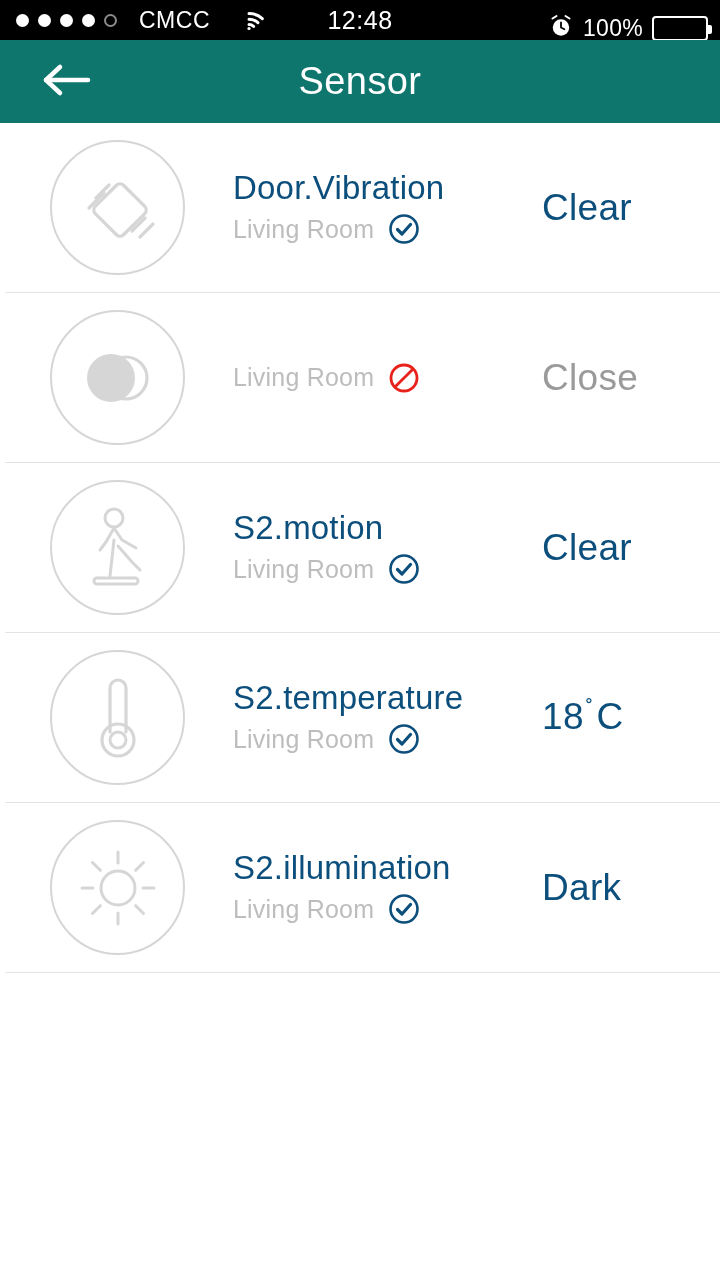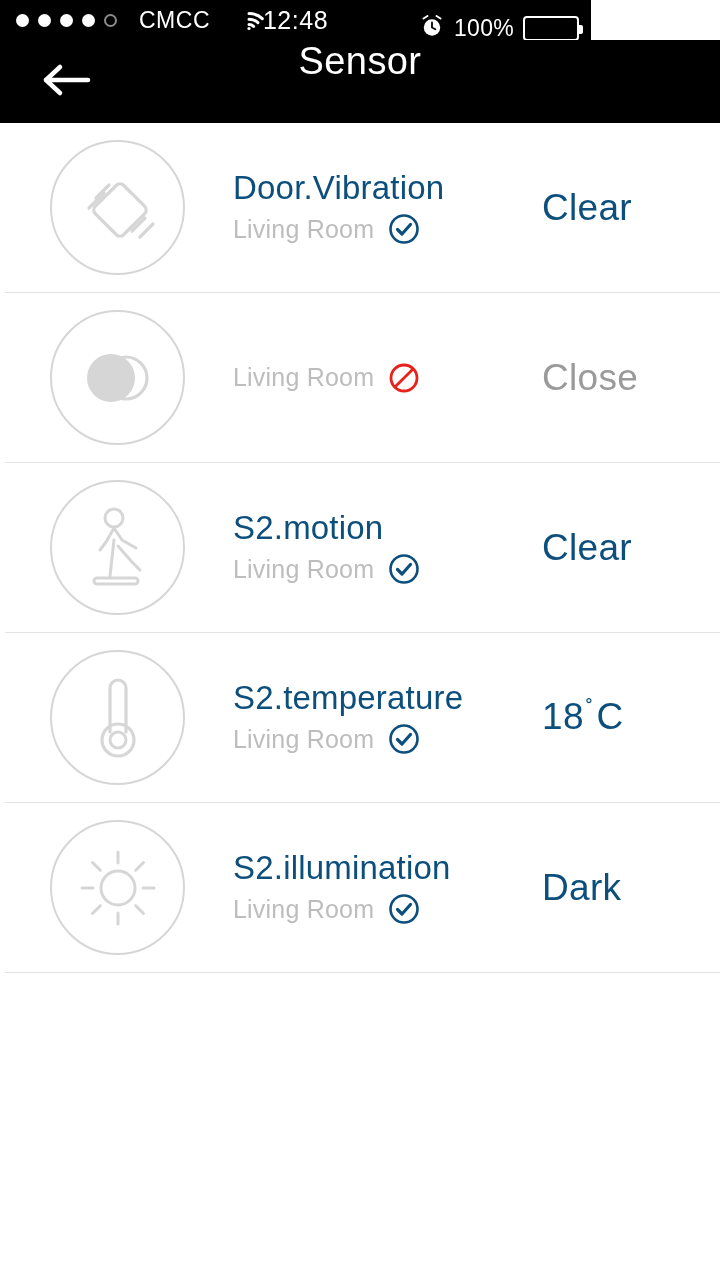--- a/index.html
+++ b/index.html
@@ -5,21 +5,21 @@
   * { margin:0; padding:0; box-sizing:border-box; }
   html, body {
     width:720px; height:1280px;
     background:#ffffff;
     font-family:"Liberation Sans", sans-serif;
     overflow:hidden;
   }
 
   
   .status-bar{
-    height:40px; width:591px;
+    height:40px; width:720px;
     background:#000000;
     display:flex; align-items:center;
     position:relative;
     color:#ffffff;
   }
   .sb-left{
     position:absolute; left:16px; top:0; height:40px;
     display:flex; align-items:center; gap:9px;
   }
   .dot{ width:13px; height:13px; border-radius:50%; background:#ffffff; }
@@ -45,23 +45,23 @@
   }
   .batt-fill{ width:100%; height:100%; background:#ffffff; border-radius:1px; }
   .batt-nub{
     position:absolute; right:-6px; top:7px; width:4px; height:9px;
     background:#ffffff; border-radius:0 2px 2px 0;
   }
 
   
   .app-bar{
     height:83px; width:720px;
-    background:#000000;
+    background:#0f766e;
     position:relative;
-    display:flex; align-items:flex-start; justify-content:center;
+    display:flex; align-items:center; justify-content:center;
   }
   .back-btn{
     position:absolute; left:38px; top:50%;
     transform:translateY(-50%);
     width:56px; height:40px;
     display:flex; align-items:center; justify-content:center;
     cursor:pointer;
   }
   .app-title{
     color:#ffffff; font-size:38px; font-weight:400; letter-spacing:.4px;

